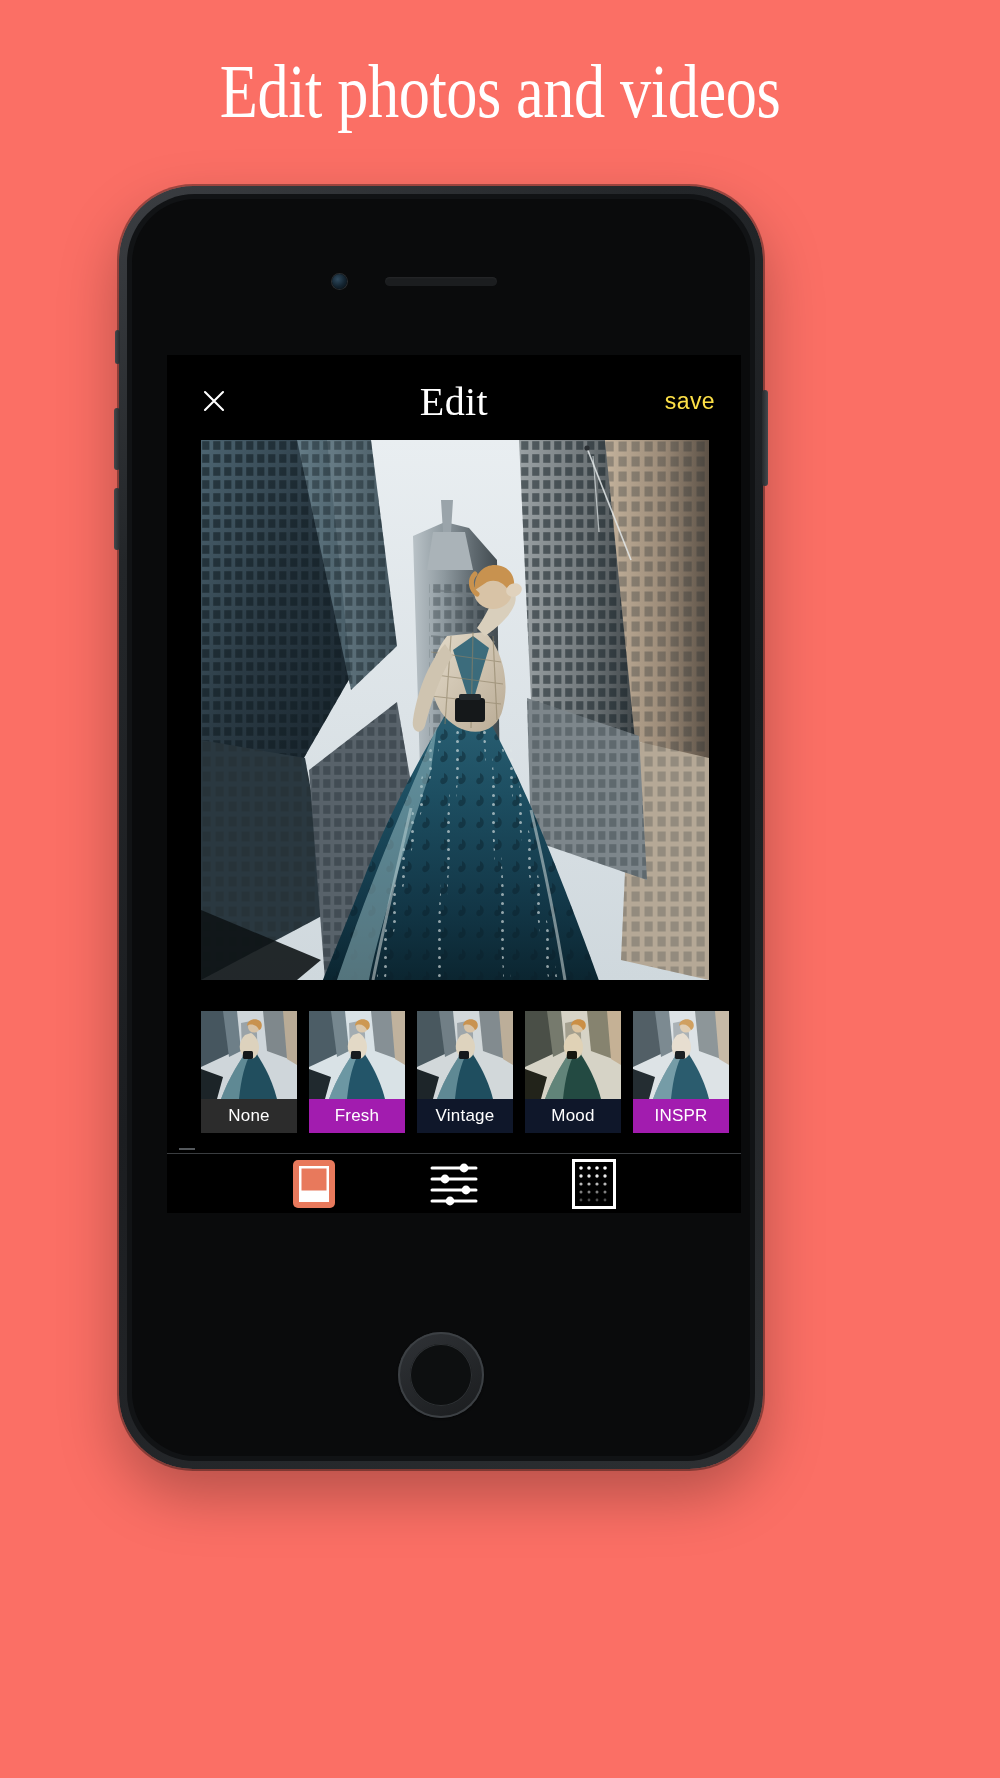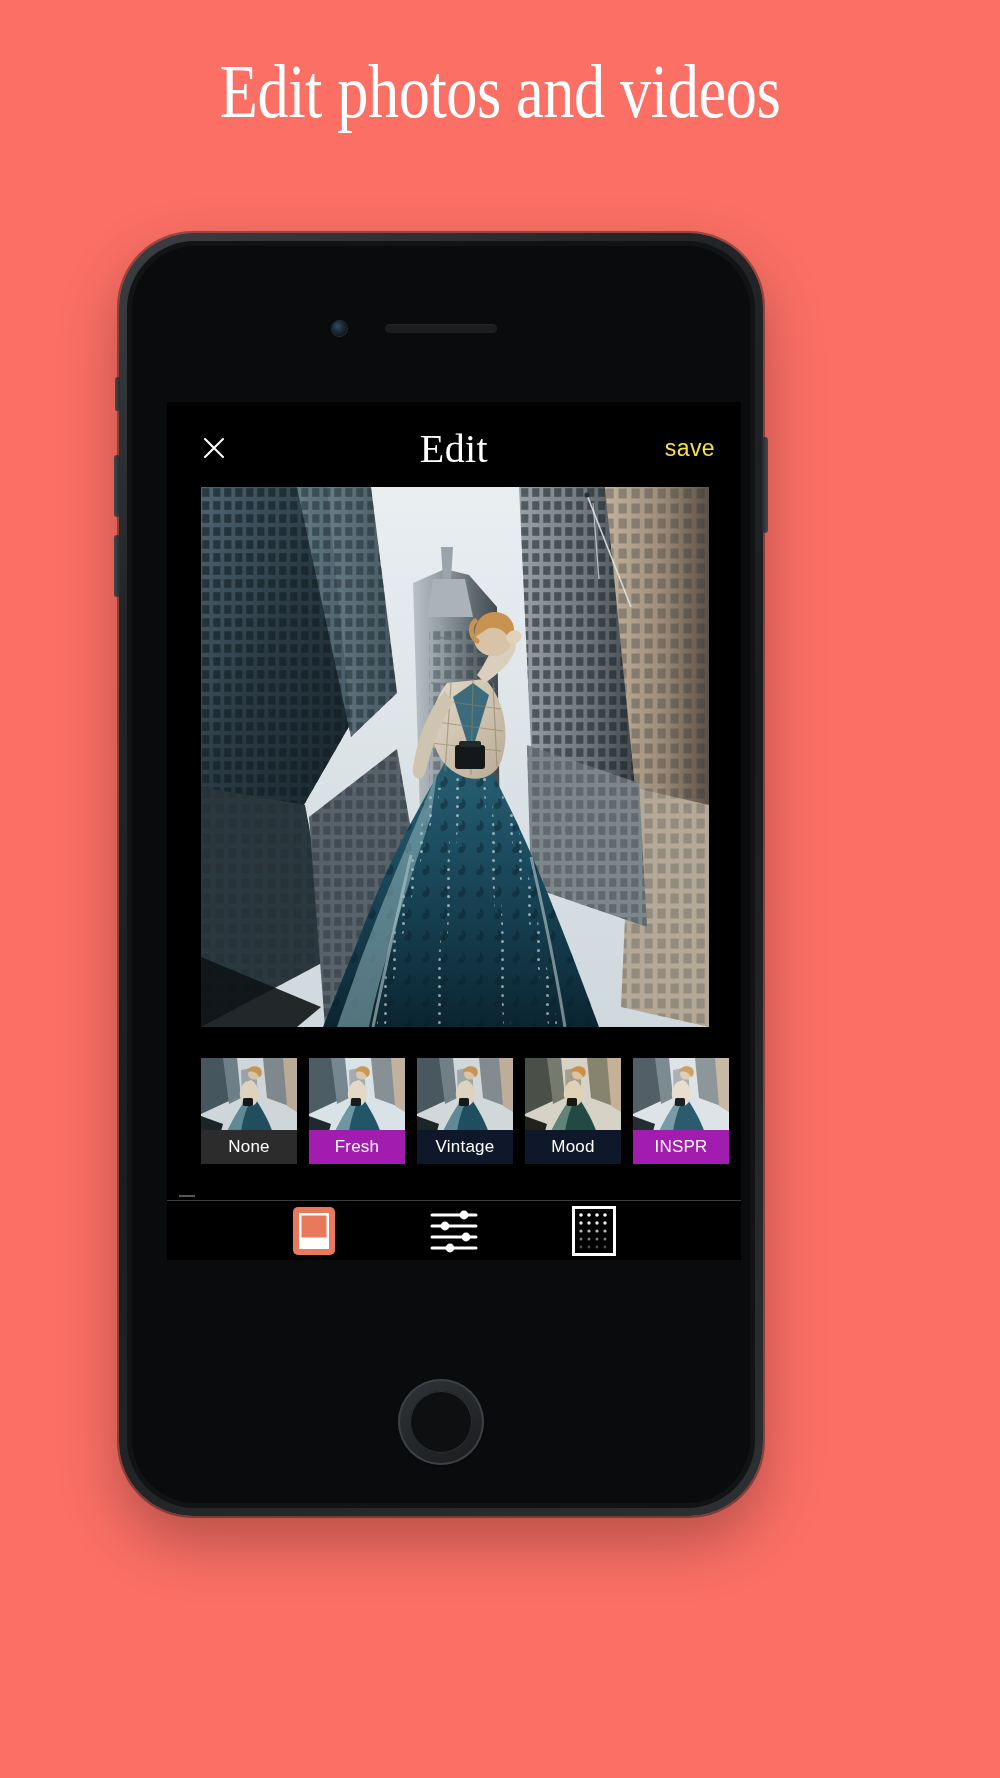--- a/index.html
+++ b/index.html
@@ -28,21 +28,20 @@
   }
 
   
   .phone {
     position:absolute;
     left:119px; top:186px;
     width:644px; height:1283px;
     border-radius:74px;
     background:linear-gradient(145deg,#3b3e42 0%,#232629 22%,#1b1d20 55%,#2d3033 100%);
     box-shadow:0 0 0 2px rgba(0,0,0,0.35), 0 26px 60px rgba(0,0,0,0.28);
-    margin-top:47px;
   }
   .phone-inner-bezel {
     position:absolute;
     left:8px; top:8px; right:8px; bottom:8px;
     border-radius:68px;
     background:#111315;
   }
   .phone-face {
     position:absolute;
     left:13px; top:13px; right:13px; bottom:13px;
@@ -138,21 +137,21 @@
   
   .filter-strip {
     position:absolute; left:0; top:656px;
     width:574px; height:134px;
     display:flex; gap:12px;
     padding-left:34px;
     overflow:hidden;
   }
   .filter-item {
     flex:0 0 auto;
-    width:96px; height:106px;
+    width:96px; height:122px;
     position:relative;
     background:#0b0d0e;
     cursor:pointer;
     overflow:hidden;
   }
   .filter-thumb {
     position:absolute; left:0; top:0; width:96px; height:88px;
     overflow:hidden;
   }
   .filter-thumb svg { display:block; width:96px; height:88px; }

